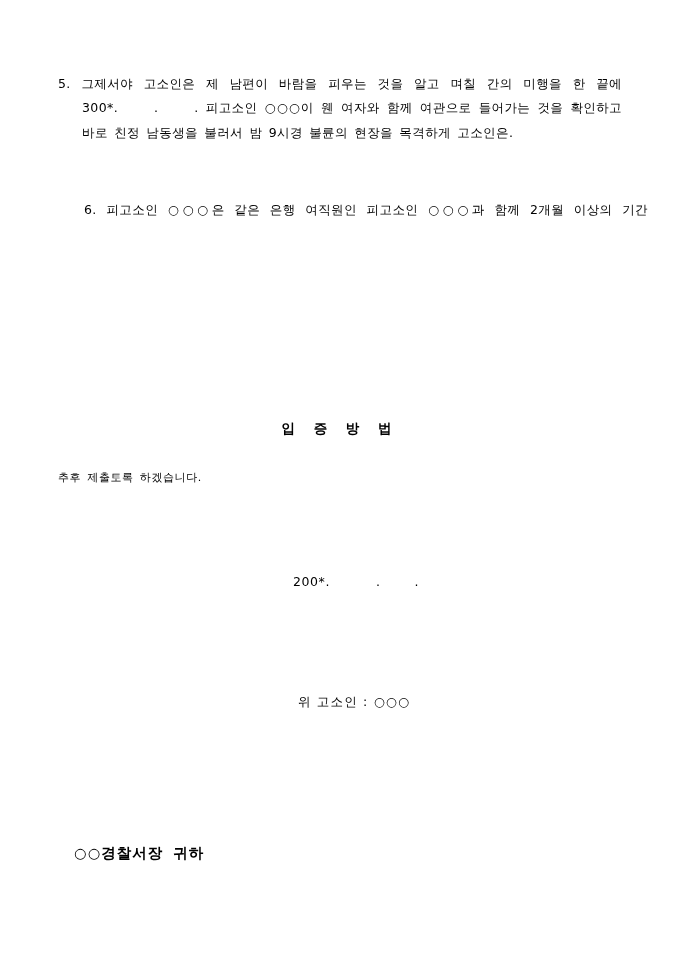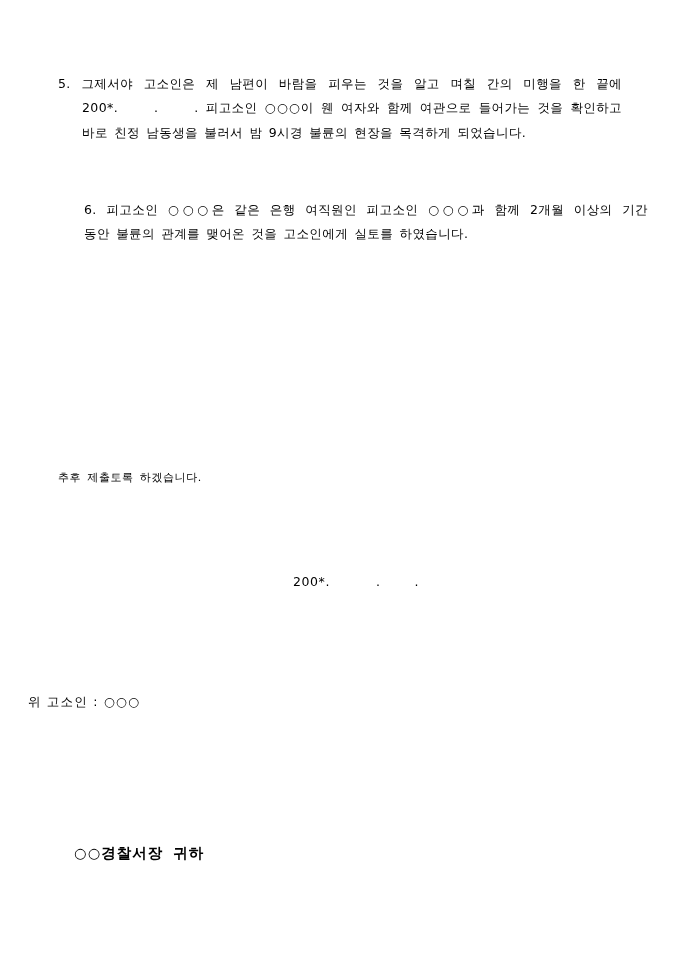--- a/index.html
+++ b/index.html
@@ -69,20 +69,21 @@
     font-size: 12.5px;
     letter-spacing: 0.6px;
   }
   .date-line .gap1 { display: inline-block; width: 46px; }
   .date-line .gap2 { display: inline-block; width: 34px; }
   .signer-line {
     position: absolute;
     left: 0;
     top: 694px;
     width: 680px;
+    text-align: center;
     font-size: 12.5px;
     letter-spacing: 1.2px;
     padding-left: 28px;
     box-sizing: border-box;
   }
   .recipient-line {
     position: absolute;
     left: 74px;
     top: 844px;
     font-size: 14.5px;
@@ -91,30 +92,30 @@
     word-spacing: 4px;
   }
 </style>
 </head>
 <body>
 
 <div class="page">
 
   <div class="para block-5">
     <span class="line justified">5. 그제서야 고소인은 제 남편이 바람을 피우는 것을 알고 며칠 간의 미행을 한 끝에</span>
-    <span class="line justified indent">200*.     .     . 피고소인 ○○○이 웬 여자와 함께 여관으로 들어가는 것을 확인하고</span>
-    <span class="line indent">바로 친정 남동생을 불러서 밤 9시경 불륜의 현장을 목격하게 되었습니다.</span>
+    <span class="line justified indent">300*.     .     . 피고소인 ○○○이 웬 여자와 함께 여관으로 들어가는 것을 확인하고</span>
+    <span class="line indent">바로 친정 남동생을 불러서 밤 9시경 불륜의 현장을 목격하게 고소인은.</span>
   </div>
 
   <div class="para block-6">
     <span class="line justified">6. 피고소인 ○○○은 같은 은행 여직원인 피고소인 ○○○과 함께 2개월 이상의 기간</span>
-    <span class="line">동안 불륜의 관계를 맺어온 것을 고소인에게 실토를 하였습니다.</span>
   </div>
 
 
+  <div class="section-title">입 증 방 법</div>
 
   <div class="evidence-note">추후 제출토록 하겠습니다.</div>
 
   <div class="date-line">
     <span>200*.</span><span class="gap1"></span><span>.</span><span class="gap2"></span><span>.</span>
   </div>
 
   <div class="signer-line">위 고소인 : ○○○</div>
 
   <div class="recipient-line">○○경찰서장  귀하</div>

